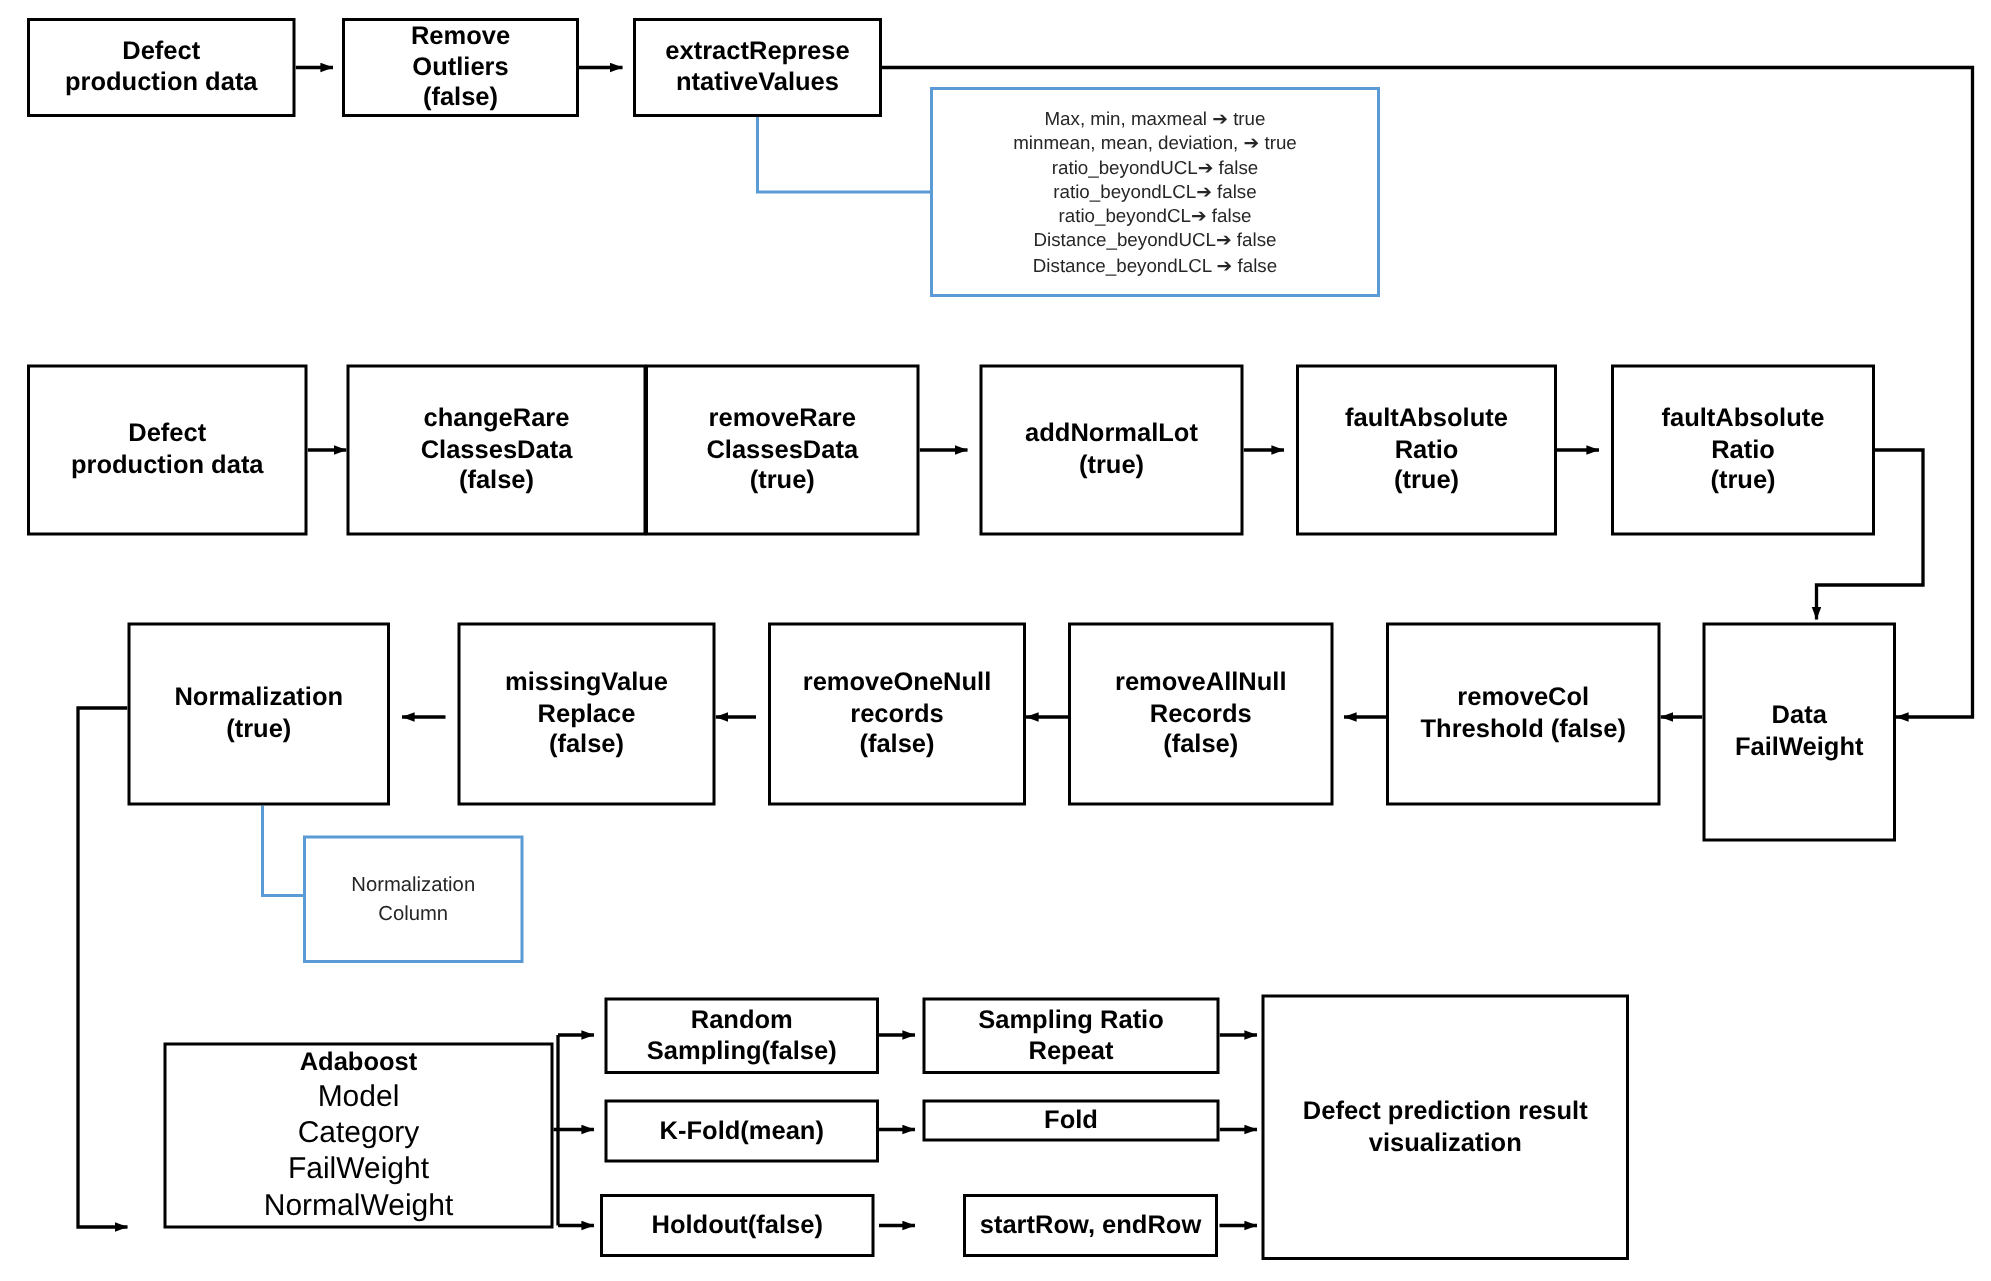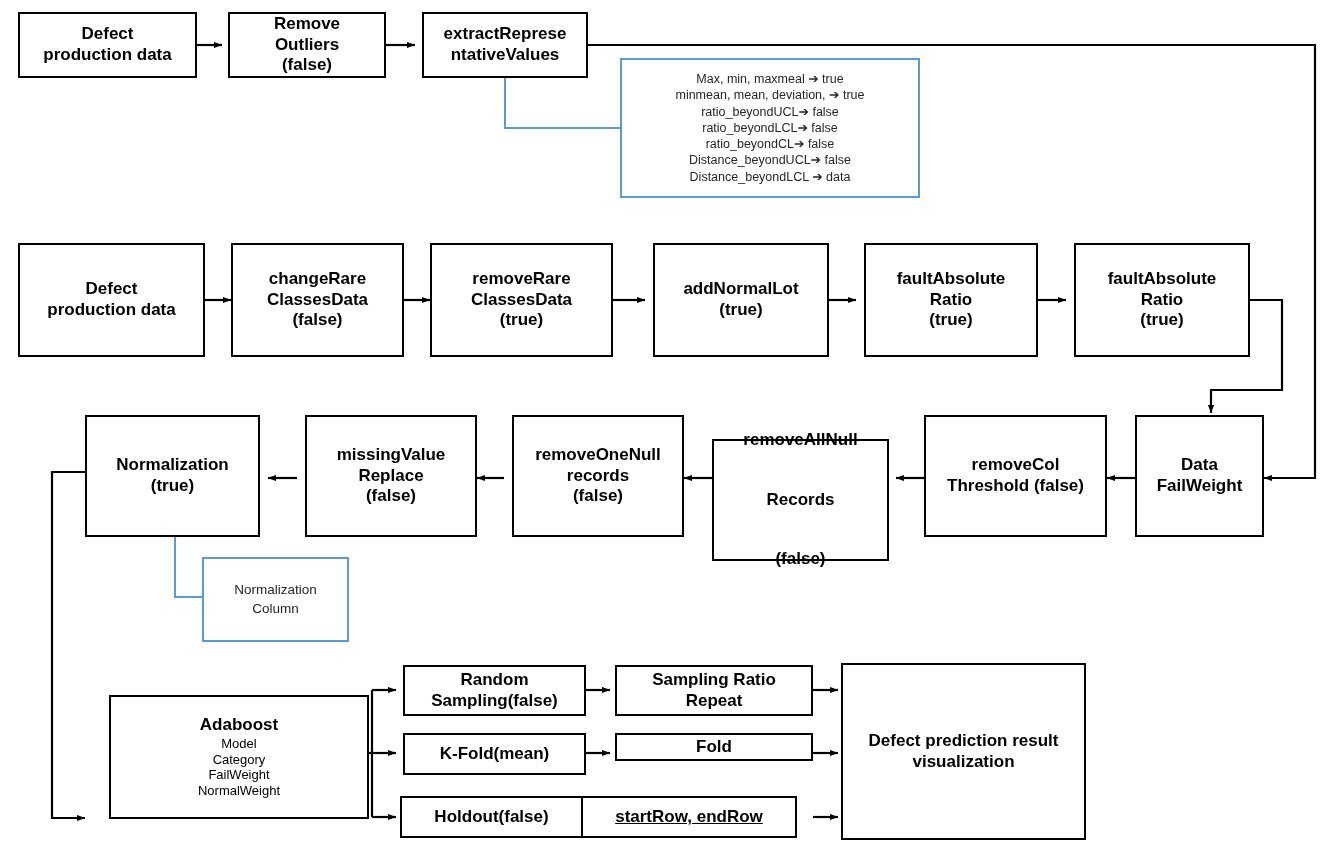--- a/index.html
+++ b/index.html
@@ -55,21 +55,21 @@
     color: #262626;
     font-weight: normal;
     line-height: 1.30;
     font-size: 12.5px;
     z-index: 2;
   }
   .note .ln { display: block; white-space: nowrap; }
   .note.annot-params { font-size: 12.5px; }
   .note.annot-norm { font-size: 13.5px; line-height: 1.35; }
   .model-title { font-weight: bold; font-size: 17px; }
-  .model-param { font-weight: normal; font-size: 13px; }
+  .model-param { font-weight: normal; font-size: 20px; }
   .arrowdef { fill: #000000; }
 </style>
 </head>
 <body>
 
 <div id="canvas">
 
   <svg id="wires" viewBox="0 0 1327 854">
     <defs>
       <marker id="ah" markerWidth="9" markerHeight="9" refX="8.4" refY="3.2" orient="auto" markerUnits="userSpaceOnUse">
@@ -133,29 +133,29 @@
     <span class="ln">ntativeValues</span>
   </div>
 
   <div class="note annot-params" style="left:620px; top:58px; width:300px; height:140px;">
     <span class="ln">Max, min, maxmeal ➔ true</span>
     <span class="ln">minmean, mean, deviation,  ➔ true</span>
     <span class="ln">ratio_beyondUCL➔ false</span>
     <span class="ln">ratio_beyondLCL➔ false</span>
     <span class="ln">ratio_beyondCL➔ false</span>
     <span class="ln">Distance_beyondUCL➔ false</span>
-    <span class="ln">Distance_beyondLCL ➔ data</span>
+    <span class="ln">Distance_beyondLCL ➔ false</span>
   </div>
 
   <div class="node" style="left:18px; top:243px; width:187px; height:114px;">
     <span class="ln">Defect</span>
     <span class="ln">production data</span>
   </div>
 
-  <div class="node" style="left:231px; top:243px; width:173px; height:114px;">
+  <div class="node" style="left:231px; top:243px; width:200px; height:114px;">
     <span class="ln">changeRare</span>
     <span class="ln">ClassesData</span>
     <span class="ln">(false)</span>
   </div>
 
   <div class="node" style="left:430px; top:243px; width:183px; height:114px;">
     <span class="ln">removeRare</span>
     <span class="ln">ClassesData</span>
     <span class="ln">(true)</span>
   </div>
@@ -187,32 +187,32 @@
     <span class="ln">Replace</span>
     <span class="ln">(false)</span>
   </div>
 
   <div class="node" style="left:512px; top:415px; width:172px; height:122px;">
     <span class="ln">removeOneNull</span>
     <span class="ln">records</span>
     <span class="ln">(false)</span>
   </div>
 
-  <div class="node" style="left:712px; top:439px; width:177px; height:122px;gap:39px;">
+  <div class="node" style="left:712px; top:415px; width:177px; height:122px;">
     <span class="ln">removeAllNull</span>
     <span class="ln">Records</span>
     <span class="ln">(false)</span>
   </div>
 
   <div class="node" style="left:924px; top:415px; width:183px; height:122px;">
     <span class="ln">removeCol</span>
     <span class="ln">Threshold (false)</span>
   </div>
 
-  <div class="node" style="left:1135px; top:415px; width:129px; height:122px;">
+  <div class="node" style="left:1135px; top:415px; width:129px; height:146px;">
     <span class="ln">Data</span>
     <span class="ln">FailWeight</span>
   </div>
 
   <div class="note annot-norm" style="left:202px; top:557px; width:147px; height:85px;">
     <span class="ln">Normalization</span>
     <span class="ln">Column</span>
   </div>
 
   <div class="node" style="left:85px; top:695px; width:260px; height:124px;margin-left:24px;">
@@ -238,21 +238,21 @@
 
   <div class="node" style="left:615px; top:665px; width:198px; height:51px;">
     <span class="ln">Sampling Ratio</span>
     <span class="ln">Repeat</span>
   </div>
 
   <div class="node" style="left:615px; top:733px; width:198px; height:28px;">
     <span class="ln">Fold</span>
   </div>
 
-  <div class="node" style="left:581px; top:796px; width:216px; height:42px;text-decoration:underline;">
+  <div class="node" style="left:642px; top:796px; width:170px; height:42px;">
     <span class="ln">startRow, endRow</span>
   </div>
 
   <div class="node" style="left:841px; top:663px; width:245px; height:177px;">
     <span class="ln">Defect prediction result</span>
     <span class="ln">visualization</span>
   </div>
 
 </div>
 

